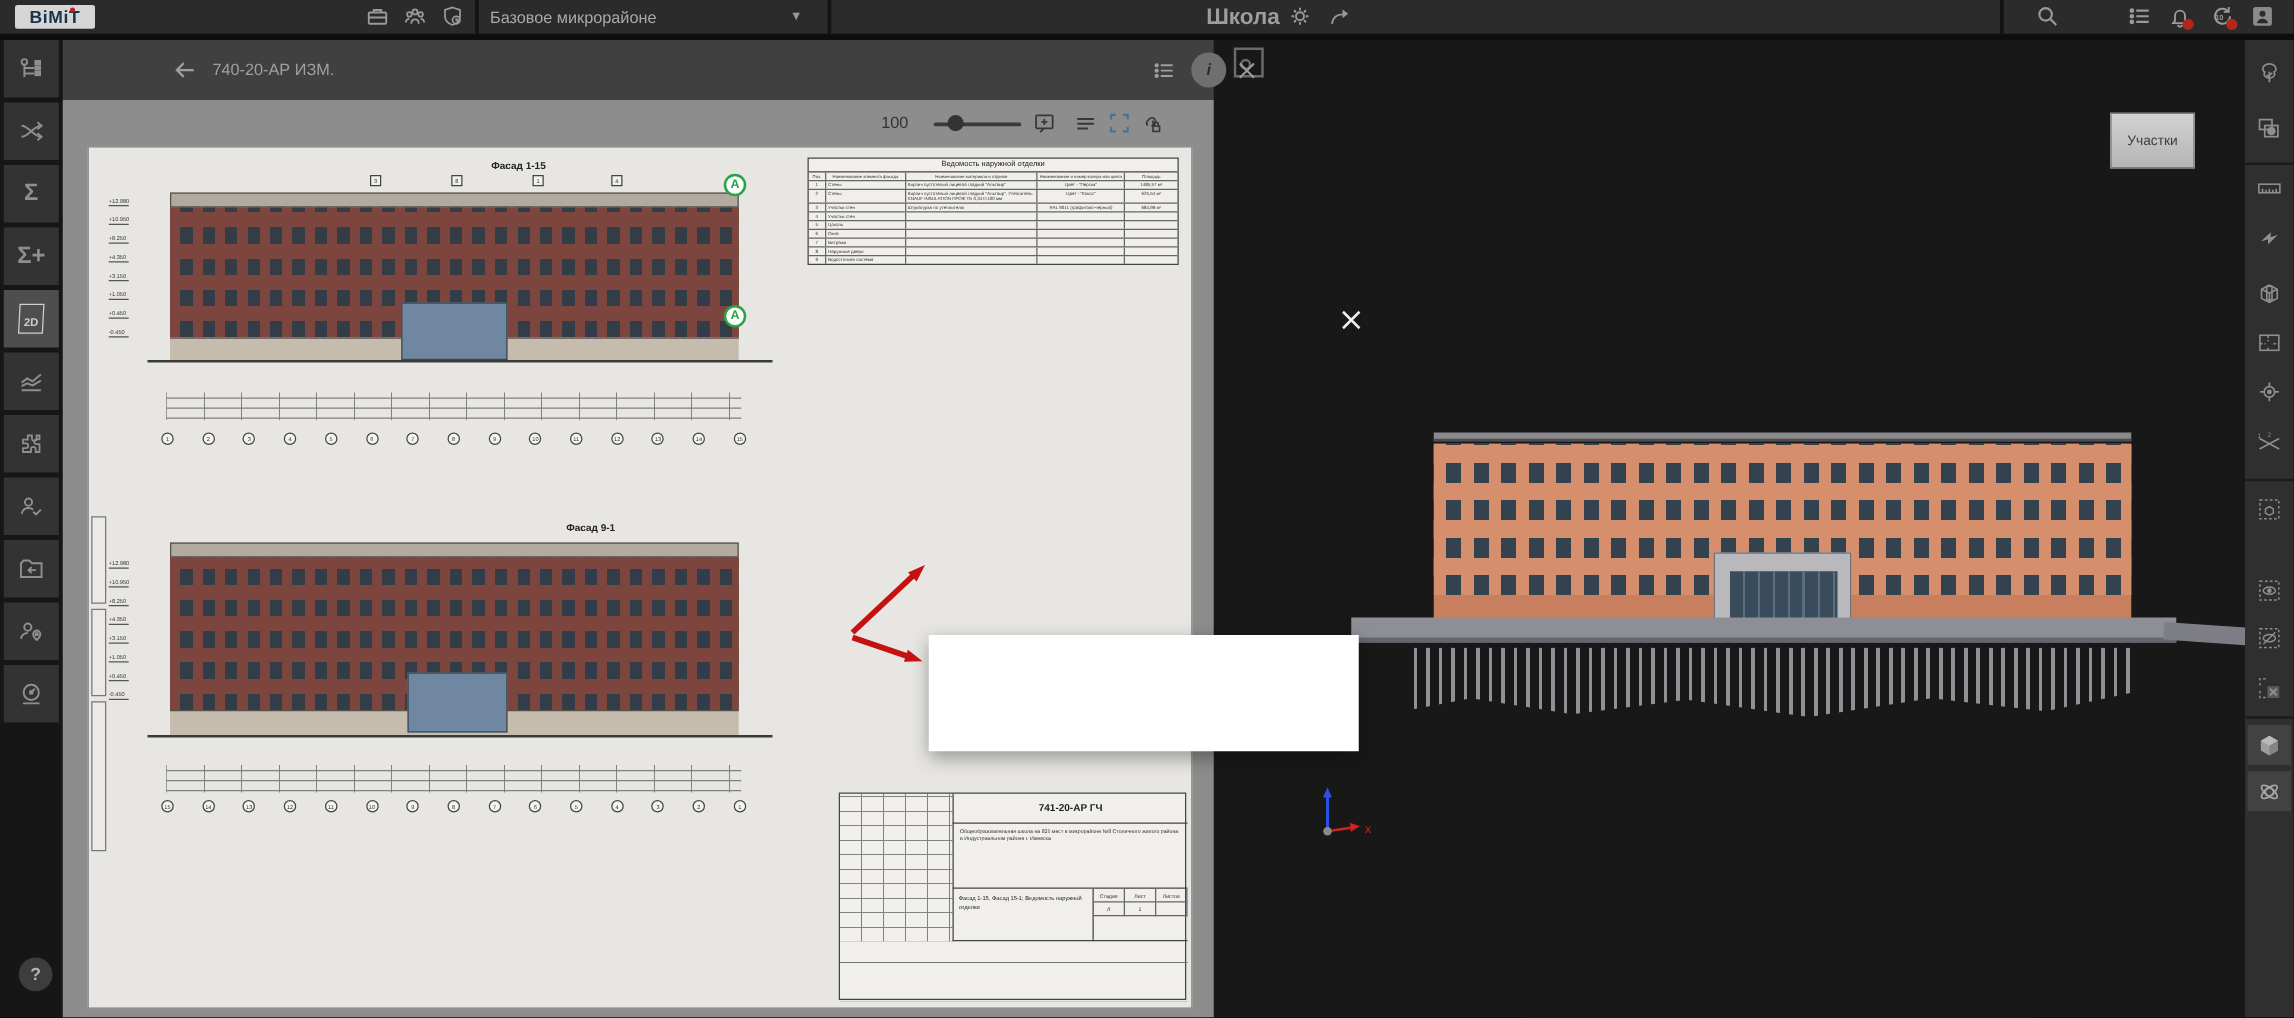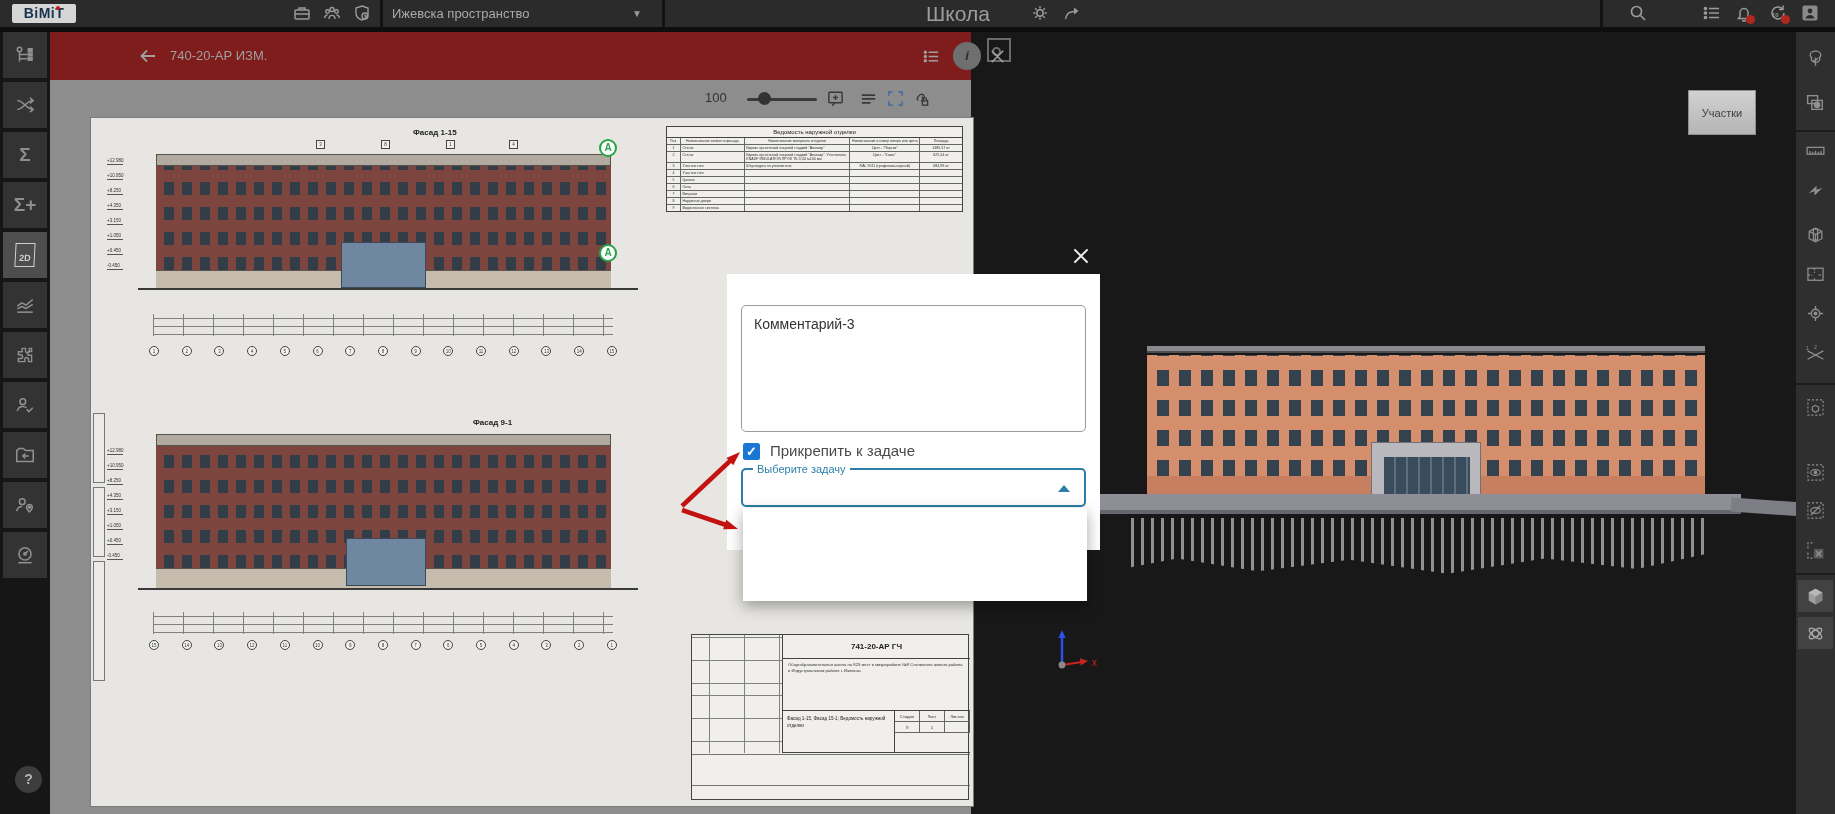--- a/index.html
+++ b/index.html
@@ -24,36 +24,36 @@
   .lsb-btn { position:absolute; left:3px; width:44px; height:46px; background:#333333; color:#8f8f8f;
              display:flex; align-items:center; justify-content:center; }
   .lsb-btn.active { background:#4e4e4e; color:#cfcfcf; }
   .lsb-sigma { font-size:19px; font-weight:bold; }
   .lsb-2d { border:1.6px solid currentColor; width:20px; height:24px; font-size:9px; font-weight:bold;
             display:flex; align-items:flex-end; justify-content:center; padding-bottom:3px; transform:skewX(-3deg); }
   .help-btn { position:absolute; left:15px; top:734px; width:27px; height:27px; border-radius:50%; background:#3d3d3d;
               color:#b5b5b5; font-size:14px; font-weight:bold; text-align:center; line-height:27px; }
 
   
-  .doc-header { position:absolute; left:50px; top:32px; width:921px; height:48px; background:#7f1d1d; z-index:20; }
+  .doc-header { position:absolute; left:50px; top:32px; width:921px; height:48px; background:#404040; z-index:20; }
   .doc-back { position:absolute; left:88px; top:14px; width:20px; height:20px; color:#9f9f9f; }
   .doc-title { position:absolute; left:120px; top:0; height:48px; line-height:48px; color:#9f9f9f; font-size:13px; }
   .dh-ic { position:absolute; top:15px; width:19px; height:19px; color:#9f9f9f; }
   .info-circ { position:absolute; left:903px; top:10px; width:28px; height:28px; border-radius:50%; background:#6f6f6f;
                color:#2b2b2b; font-size:13px; font-weight:bold; font-style:italic; text-align:center; line-height:28px; }
   .viewer { position:absolute; left:50px; top:80px; width:921px; height:734px; background:#8d8d8d; z-index:10; }
 
   
   .vt-zoom { position:absolute; left:655px; top:10px; font-size:13px; color:#333; }
   .vt-track { position:absolute; left:697px; top:18px; width:70px; height:2.5px; background:#3a3a3a; border-radius:2px; }
   .vt-knob { position:absolute; left:708px; top:12px; width:13px; height:13px; background:#333; border-radius:50%; }
   .vt-ic { position:absolute; top:9px; width:19px; height:19px; color:#383838; }
 
   
-  .sheet { position:absolute; left:20px; top:37px; width:884px; height:690px; background:#e7e6e2; border:1px solid #7c7c7c;margin-left:20px; }
+  .sheet { position:absolute; left:20px; top:37px; width:884px; height:690px; background:#e7e6e2; border:1px solid #7c7c7c; }
   .fac-label { position:absolute; font-size:8px; font-weight:bold; color:#222; }
   .facade { position:absolute; }
   .parapet { position:absolute; left:0; top:0; width:100%; height:12px; background:#b2aa9f; border:1px solid #55504a; }
   .wall { position:absolute; left:0; top:12px; width:100%;
           background:
             repeating-linear-gradient(0deg, rgba(0,0,0,0) 0 13px, #7c453e 13px 25px),
             repeating-linear-gradient(90deg, #7c453e 0 8px, #333d47 8px 18px),
             #7c453e; }
   .baseband { position:absolute; left:0; width:100%; height:18px; background:#c6bcae; border-top:1px solid #5a544c; }
   .entr { position:absolute; background:#6f87a0; border:1px solid #3c4a58; }
@@ -180,25 +180,25 @@
     </div>
     <div class="tb-ic" style="left:352px">
       <svg viewBox="0 0 20 20" fill="none" stroke="currentColor" stroke-width="1.4">
           <path d="M10 3l6 2v5c0 4-3 6-6 7-3-1-6-3-6-7V5z"></path>
           <circle cx="13" cy="13" r="3"></circle>
           <path d="M13 11.5V13h1.5"></path>
         </svg>
     </div>
 
     <div class="tb-div" style="left:380px"></div>
-    <div class="tb-text" style="left:392px">Ижевска пространство</div>
+    <div class="tb-text" style="left:392px">Базовое микрорайоне</div>
     <div class="caret" style="left:632px">▼</div>
     <div class="tb-div" style="left:662px"></div>
 
-    <div class="tb-text" style="left:926px; font-size:21px; color:#9d9d9d;">Школа</div>
+    <div class="tb-text" style="left:965px; font-size:18px; color:#9d9d9d;font-weight:bold;">Школа</div>
     <div class="tb-ic" style="left:1030px">
       <svg viewBox="0 0 20 20" fill="none" stroke="currentColor" stroke-width="1.5">
           <circle cx="10" cy="10" r="3.2"></circle>
           <path d="M10 3.2v2.2M10 14.6v2.2M3.2 10h2.2M14.6 10h2.2M5.2 5.2l1.6 1.6M13.2 13.2l1.6 1.6M14.8 5.2l-1.6 1.6M6.8 13.2l-1.6 1.6"></path>
         </svg>
     </div>
     <div class="tb-ic" style="left:1062px">
       <svg viewBox="0 0 20 20" fill="none" stroke="currentColor" stroke-width="1.5">
           <path d="M3.5 16c.8-5 4-7.5 8.5-7.5"></path>
           <path d="M12 4.5L16.5 8 12 11.5" fill="currentColor" stroke="none"></path>
@@ -556,29 +556,20 @@
         <div class="tb-bottom"></div>
       </div>
     </div>
   </div>
 
   <div class="modal-x">
     <svg viewBox="0 0 20 20" fill="none" stroke="currentColor" stroke-width="1.8">
         <path d="M4 4l12 12M16 4L4 16"></path>
       </svg>
   </div>
-  <div class="modal-bd">
-    <textarea class="mtext" style="">Комментарий-3</textarea>
-    <div class="mcheck">✓</div>
-    <div class="mcheck-lbl">Прикрепить к задаче</div>
-    <div class="mselect">
-      <div class="msel-lbl">Выберите задачу</div>
-      <div class="msel-arrow"></div>
-    </div>
-  </div>
   <div class="mdrop">
   </div>
 
   <svg class="redarrows" viewBox="0 0 90 130">
     <line x1="14" y1="86" x2="62" y2="41" stroke="#c41210" stroke-width="4.5"></line>
     <polygon points="72,32 65.3,45.2 58.4,38" fill="#c41210"></polygon>
     <line x1="14" y1="90" x2="58" y2="105" stroke="#c41210" stroke-width="4.5"></line>
     <polygon points="70,109 55.1,109.3 58.3,99.8" fill="#c41210"></polygon>
   </svg>
 

